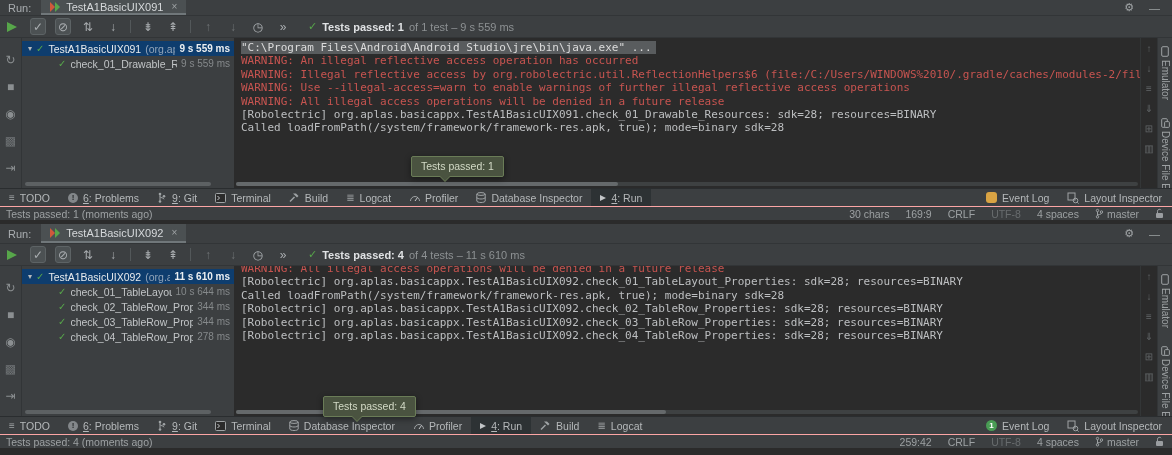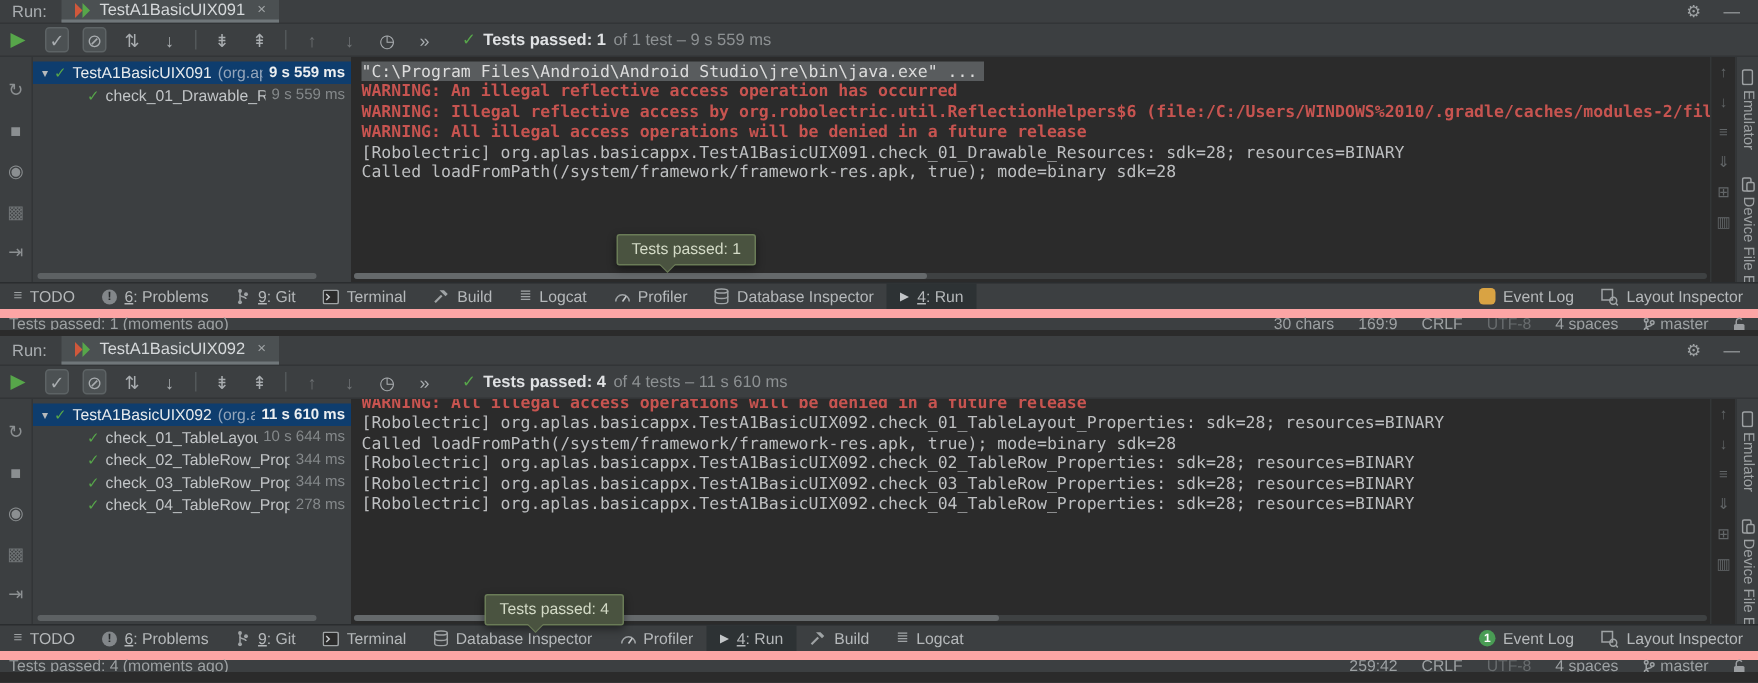--- a/index.html
+++ b/index.html
@@ -47,21 +47,21 @@
   .trow .tname { flex:0 0 auto; }
   .trow .pkg { color:#93a5ba; overflow:hidden; flex:1 1 auto; min-width:0; }
   .trow .ttime { margin-left:auto; color:#85898b; font-size:10px; flex:0 0 auto; }
   .trow.selected .ttime { color:#eceff1; font-weight:bold; }
   .trow.child { padding-left:36px; }
   .trow.child .tname { flex:1 1 auto; overflow:hidden; min-width:0; }
   .hthumb { position:absolute; bottom:2px; left:3px; width:186px; height:4px; background:#5d6163; border-radius:2px; }
 
   .console { flex:1 1 auto; background:#2b2b2b; position:relative; overflow:hidden; padding:3px 0 0 7px; font-family:"DejaVu Sans Mono",monospace; font-size:11px; line-height:13.4px; color:#bdbfc1; }
   .cline { white-space:pre; min-height:13.4px; }
-  .cline.err { color:#c75450;font-weight:bold; }
+  .cline.err { color:#c75450; }
   .cline.cliptop { margin-top:-7px; }
   .selspan { background:#595c5e; color:#dcdcdc; padding-right:4px; }
   .ctrack { position:absolute; bottom:2px; left:2px; right:2px; height:4px; background:#3e4142; border-radius:2px; }
   .cthumb { height:4px; background:#65696b; border-radius:2px; }
   #half-top .cthumb { width:382px; }
   #half-bottom .cthumb { width:430px; }
   .constrip { width:17px; flex:0 0 auto; background:#2b2b2b; border-left:1px solid #333637; display:flex; flex-direction:column; align-items:center; padding-top:6px; gap:10px; color:#626668; font-size:10px; line-height:10px; }
   .stripe { width:15px; flex:0 0 auto; background:#3c3f41; border-left:1px solid #323537; display:flex; flex-direction:column; align-items:center; padding-top:8px; gap:18px; }
   .vwrap { display:flex; flex-direction:column; align-items:center; gap:3px; }
   .vtext { writing-mode:vertical-rl; font-size:10px; color:#9da1a3; white-space:nowrap; }
@@ -73,21 +73,21 @@
   .mn { text-decoration:underline; }
   .glyphico { font-size:10px; color:#9fa3a5; line-height:10px; }
   .errdot { width:10px; height:10px; border-radius:50%; background:#83878a; color:#26292b; font-size:8px; font-weight:bold; display:inline-flex; align-items:center; justify-content:center; }
   .runtri { width:0; height:0; border-left:6px solid #c2c5c7; border-top:3.5px solid transparent; border-bottom:3.5px solid transparent; }
   .twright { margin-left:auto; display:flex; gap:18px; padding-right:10px; }
   .twr { display:flex; align-items:center; gap:5px; white-space:nowrap; }
   .badge-orange { width:11px; height:11px; border-radius:3px; background:#d9a343; color:#5a4512; font-size:7px; font-weight:bold; display:inline-flex; align-items:center; justify-content:center; }
   .badge-green { width:11px; height:11px; border-radius:50%; background:#499c54; color:#fff; font-size:8px; font-weight:bold; display:inline-flex; align-items:center; justify-content:center; }
 
   
-  .statusbar { height:14px; display:flex; align-items:center; font-size:10.5px; color:#9da1a3; background:#3c3f41; border-top:6px solid #fca5a5; padding:0 8px 0 6px; flex:0 0 auto; }
+  .statusbar { height:14px; display:flex; align-items:center; font-size:10.5px; color:#9da1a3; background:#3c3f41; border-top:1px solid #fca5a5; padding:0 8px 0 6px; flex:0 0 auto; }
   .sright { margin-left:auto; display:flex; gap:16px; align-items:center; white-space:nowrap; }
   .dimseg { color:#686c6e; }
   .branchseg { display:flex; align-items:center; gap:3px; }
   .filler { flex:0 0 auto; background:#2b2b2b; }
   #half-top .filler { height:4px; }
   #half-bottom .filler { height:7px; }
 
   
   .tooltip { position:absolute; z-index:5; background:#4a5340; border:1px solid #6a7c57; color:#d3dac6; font-size:10.5px; padding:3px 9px 4px; border-radius:2px; box-shadow:0 2px 6px rgba(0,0,0,.45); white-space:nowrap; }
   .tooltip:before { content:""; position:absolute; left:27px; top:100%; border:6px solid transparent; border-top-color:#6a7c57; }
@@ -161,20 +161,21 @@
           <span class="tname">check_01_Drawable_Resources</span>
           <span class="ttime">9 s 559 ms</span>
         </div>
         <div class="hthumb"></div>
       </div>
 
       <div class="console">
         <div class="cline"><span class="selspan">"C:\Program Files\Android\Android Studio\jre\bin\java.exe" ...</span></div>
         <div class="cline err">WARNING: An illegal reflective access operation has occurred</div>
         <div class="cline err">WARNING: Illegal reflective access by org.robolectric.util.ReflectionHelpers$6 (file:/C:/Users/WINDOWS%2010/.gradle/caches/modules-2/files-2.</div>
+        <div class="cline err">WARNING: Use --illegal-access=warn to enable warnings of further illegal reflective access operations</div>
         <div class="cline err">WARNING: All illegal access operations will be denied in a future release</div>
         <div class="cline">[Robolectric] org.aplas.basicappx.TestA1BasicUIX091.check_01_Drawable_Resources: sdk=28; resources=BINARY</div>
         <div class="cline">Called loadFromPath(/system/framework/framework-res.apk, true); mode=binary sdk=28</div>
         <div class="ctrack">
             <div class="cthumb"></div>
           </div>
       </div>
 
       <div class="constrip">
         <span>↑</span>

